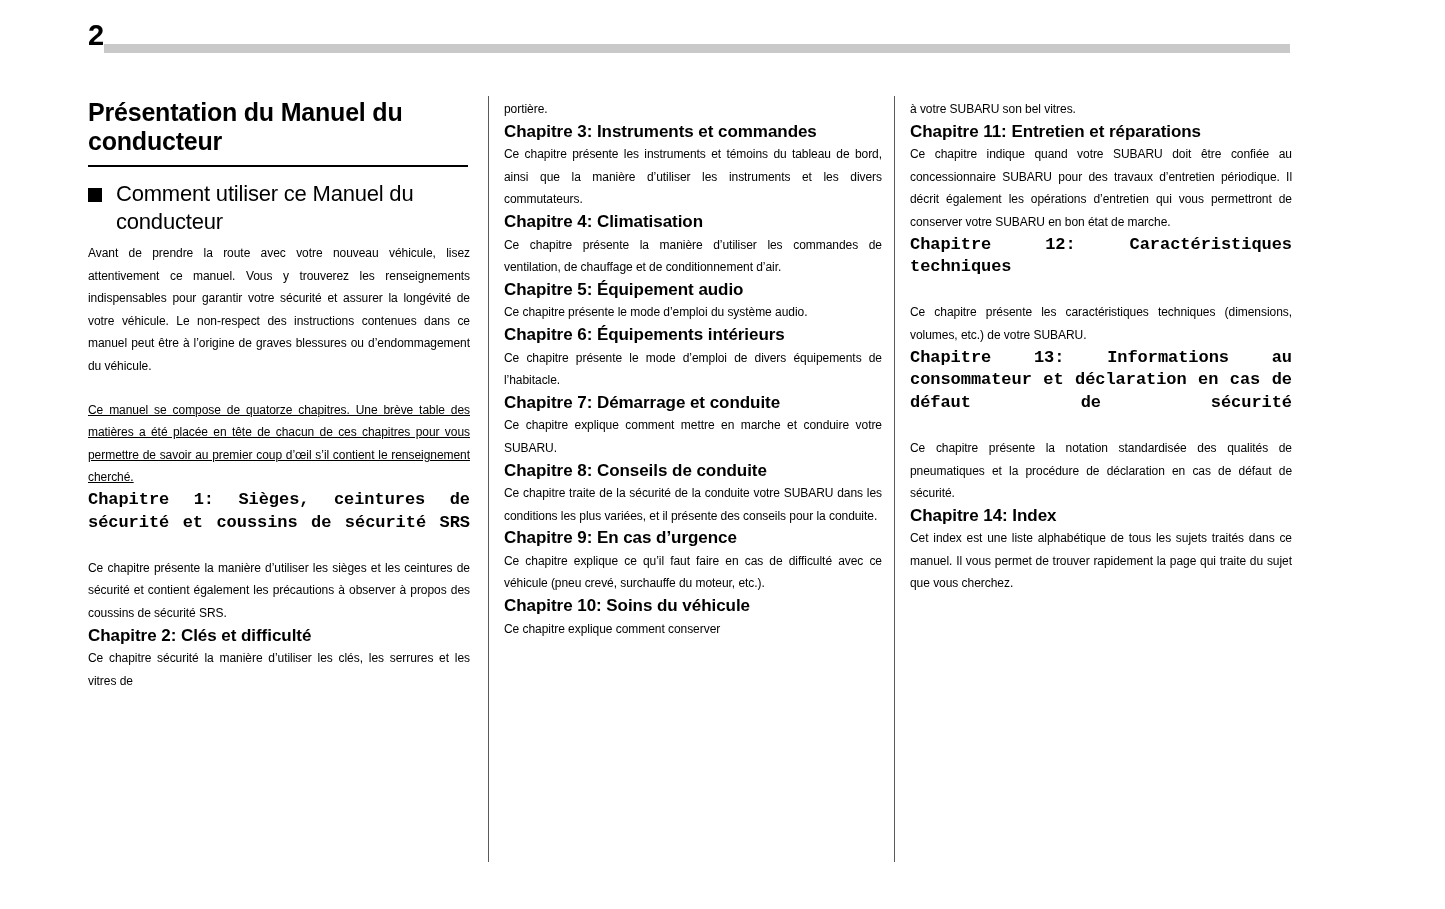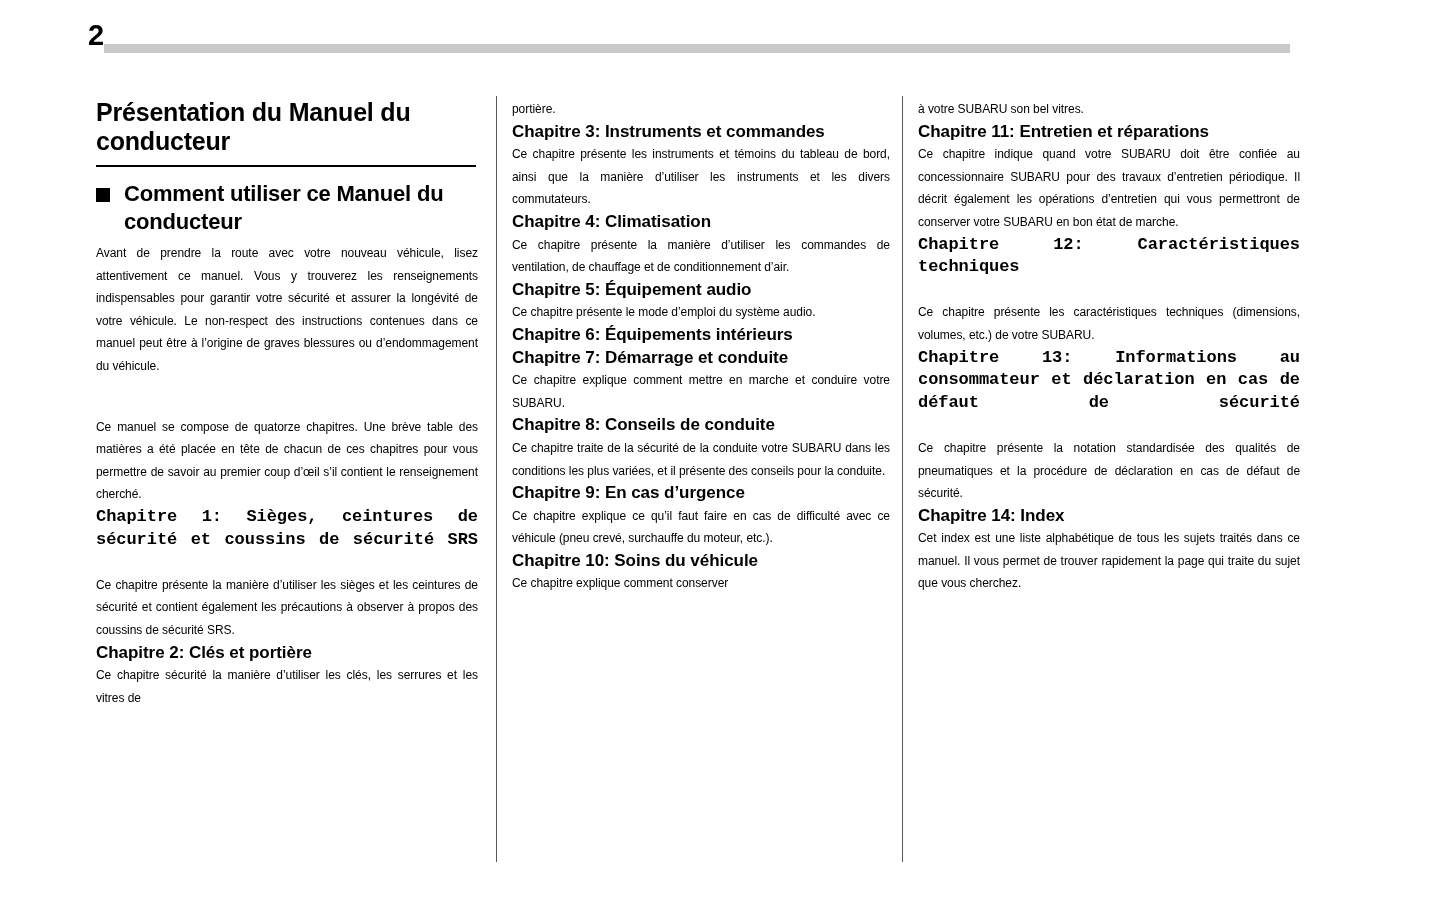--- a/index.html
+++ b/index.html
@@ -39,21 +39,21 @@
     left: 104px;
     top: 44px;
     width: 1186px;
     height: 9px;
     background: #c9c9c9;
   }
 
   
   .page-body {
     position: absolute;
-    left: 8px;
+    left: 0;
     top: 0;
     width: 1286px;
     height: 909px;
   }
   .col {
     position: absolute;
     top: 98px;
   }
   .col-1 { left: 88px;  width: 382px; }
   .col-2 { left: 504px; width: 378px; }
@@ -79,21 +79,21 @@
   }
   .title-rule {
     width: 380px;
     height: 2px;
     background: #000000;
     margin: 9px 0 13px 0;
   }
 
   .section-heading {
     font-size: 22px;
-    font-weight: bold;
+    font-weight: normal;
     line-height: 28px;
     margin: 8px 0 6px 0;
     padding-left: 28px;
     position: relative;
     letter-spacing: -0.2px;
   }
   .section-heading .bullet-square {
     position: absolute;
     left: 0;
     top: 8px;
@@ -105,21 +105,21 @@
 
   p.body-text {
     font-size: 12px;
     line-height: 22.6px;
     margin: 0 0 0 0;
     text-align: justify;
     text-justify: inter-word;
     hyphens: manual;
     letter-spacing: -0.05px;
   }
-  p.body-text.gap-before { margin-top: 38px; }
+  p.body-text.gap-before { margin-top: 21px; text-decoration: underline; }
 
   h3.chapter-heading {
     font-size: 17px;
     font-weight: bold;
     line-height: 22.6px;
     margin: 0;
     text-align: justify;
     letter-spacing: -0.05px;
   }
   h3.chapter-heading.justify-all {
@@ -150,33 +150,34 @@
     <div class="title-rule"></div>
 
     <h2 class="section-heading">
       <span class="bullet-square"></span><span>Comment utiliser ce Manuel du conducteur</span>
     </h2>
 
     <p class="body-text">Avant de prendre la route avec votre nouveau véhicule, lisez attentivement ce manuel. Vous y trouverez les renseignements indispensables pour garantir votre sécurité et assurer la longévité de votre véhicule. Le non-respect des instructions contenues dans ce manuel peut être à l’origine de graves blessures ou d’endommagement du véhicule.</p>
     <p class="body-text gap-before">Ce manuel se compose de quatorze chapitres. Une brève table des matières a été placée en tête de chacun de ces chapitres pour vous permettre de savoir au premier coup d’œil s’il contient le renseignement cherché.</p>
     <h3 class="chapter-heading justify-all">Chapitre 1: Sièges, ceintures de sécurité et coussins de sécurité SRS</h3>
     <p class="body-text">Ce chapitre présente la manière d’utiliser les sièges et les ceintures de sécurité et contient également les précautions à observer à propos des coussins de sécurité SRS.</p>
-    <h3 class="chapter-heading">Chapitre 2: Clés et portière</h3>
+    <h3 class="chapter-heading">Chapitre 2: Clés et difficulté</h3>
     <p class="body-text">Ce chapitre sécurité la manière d’utiliser les clés, les serrures et les vitres de</p>
   </div>
 
   <div class="col col-2">
     <p class="body-text">portière.</p>
     <h3 class="chapter-heading">Chapitre 3: Instruments et commandes</h3>
     <p class="body-text">Ce chapitre présente les instruments et témoins du tableau de bord, ainsi que la manière d’utiliser les instruments et les divers commutateurs.</p>
     <h3 class="chapter-heading">Chapitre 4: Climatisation</h3>
     <p class="body-text">Ce chapitre présente la manière d’utiliser les commandes de ventilation, de chauffage et de conditionnement d’air.</p>
     <h3 class="chapter-heading">Chapitre 5: Équipement audio</h3>
     <p class="body-text">Ce chapitre présente le mode d’emploi du système audio.</p>
     <h3 class="chapter-heading">Chapitre 6: Équipements intérieurs</h3>
+    <p class="body-text">Ce chapitre présente le mode d’emploi de divers équipements de l’habitacle.</p>
     <h3 class="chapter-heading">Chapitre 7: Démarrage et conduite</h3>
     <p class="body-text">Ce chapitre explique comment mettre en marche et conduire votre SUBARU.</p>
     <h3 class="chapter-heading">Chapitre 8: Conseils de conduite</h3>
     <p class="body-text">Ce chapitre traite de la sécurité de la conduite votre SUBARU dans les conditions les plus variées, et il présente des conseils pour la conduite.</p>
     <h3 class="chapter-heading">Chapitre 9: En cas d’urgence</h3>
     <p class="body-text">Ce chapitre explique ce qu’il faut faire en cas de difficulté avec ce véhicule (pneu crevé, surchauffe du moteur, etc.).</p>
     <h3 class="chapter-heading">Chapitre 10: Soins du véhicule</h3>
     <p class="body-text">Ce chapitre explique comment conserver</p>
   </div>
 

